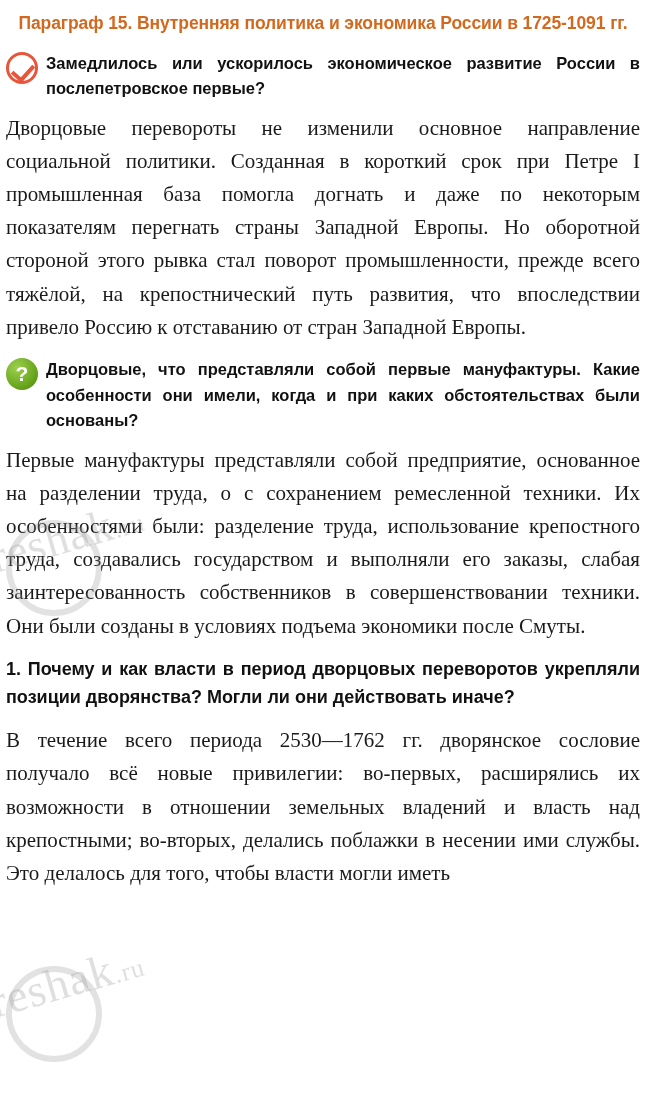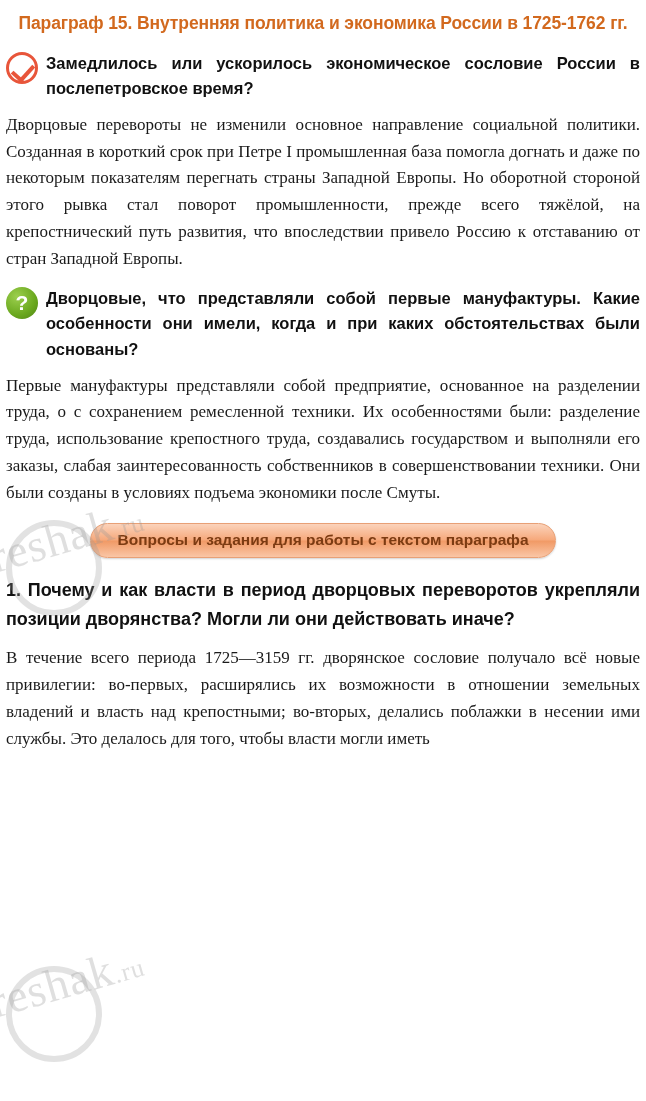--- a/index.html
+++ b/index.html
@@ -88,21 +88,21 @@
     font-family: "Liberation Sans", sans-serif;
     font-weight: bold;
     font-size: 16.5px;
     line-height: 1.55;
     text-align: justify;
     color: #111;
     flex: 1 1 auto;
     padding-top: 1px;
   }
   p.body {
-    font-size: 17px;
+    font-size: 21px;
     line-height: 1.58;
     text-align: justify;
     margin: 0 0 12px 0;
     color: #1a1a1a;
   }
   .banner-wrap {
     display: flex;
     justify-content: center;
     margin: 16px 0 18px 0;
   }
@@ -160,42 +160,39 @@
 
 <div class="page">
 
   <div class="wm-ring wm-ring1"></div>
   <div class="wm wm1"><span>reshak</span><span class="sub">.ru</span></div>
   <div class="wm-ring wm-ring2"></div>
   <div class="wm wm2"><span>reshak</span><span class="sub">.ru</span></div>
 
   <div class="inner">
 
-    <h1 class="title">Параграф 15. Внутренняя политика и экономика России в 1725-1762 гг.</h1>
+    <h1 class="title">Параграф 15. Внутренняя политика и экономика России в 1725-1091 гг.</h1>
 
     <div class="q-block">
       <div class="q-icon">
         <div class="icon-check"></div>
       </div>
-      <div class="q-text">Замедлилось или ускорилось экономическое сословие России в послепетровское время?</div>
+      <div class="q-text">Замедлилось или ускорилось экономическое развитие России в послепетровское первые?</div>
     </div>
 
     <p class="body">Дворцовые перевороты не изменили основное направление социальной политики. Созданная в короткий срок при Петре I промышленная база помогла догнать и даже по некоторым показателям перегнать страны Западной Европы. Но оборотной стороной этого рывка стал поворот промышленности, прежде всего тяжёлой, на крепостнический путь развития, что впоследствии привело Россию к отставанию от стран Западной Европы.</p>
 
     <div class="q-block">
       <div class="q-icon">
         <div class="icon-question">?</div>
       </div>
       <div class="q-text">Дворцовые, что представляли собой первые мануфактуры. Какие особенности они имели, когда и при каких обстоятельствах были основаны?</div>
     </div>
 
     <p class="body">Первые мануфактуры представляли собой предприятие, основанное на разделении труда, о с сохранением ремесленной техники. Их особенностями были: разделение труда, использование крепостного труда, создавались государством и выполняли его заказы, слабая заинтересованность собственников в совершенствовании техники. Они были созданы в условиях подъема экономики после Смуты.</p>
 
-    <div class="banner-wrap">
-      <div class="banner">Вопросы и задания для работы с текстом параграфа</div>
-    </div>
 
     <div class="task-q">1. Почему и как власти в период дворцовых переворотов укрепляли позиции дворянства? Могли ли они действовать иначе?</div>
 
-    <p class="body">В течение всего периода 1725—3159 гг. дворянское сословие получало всё новые привилегии: во-первых, расширялись их возможности в отношении земельных владений и власть над крепостными; во-вторых, делались поблажки в несении ими службы. Это делалось для того, чтобы власти могли иметь</p>
+    <p class="body">В течение всего периода 2530—1762 гг. дворянское сословие получало всё новые привилегии: во-первых, расширялись их возможности в отношении земельных владений и власть над крепостными; во-вторых, делались поблажки в несении ими службы. Это делалось для того, чтобы власти могли иметь</p>
 
   </div>
 </div>
 
 </body></html>

